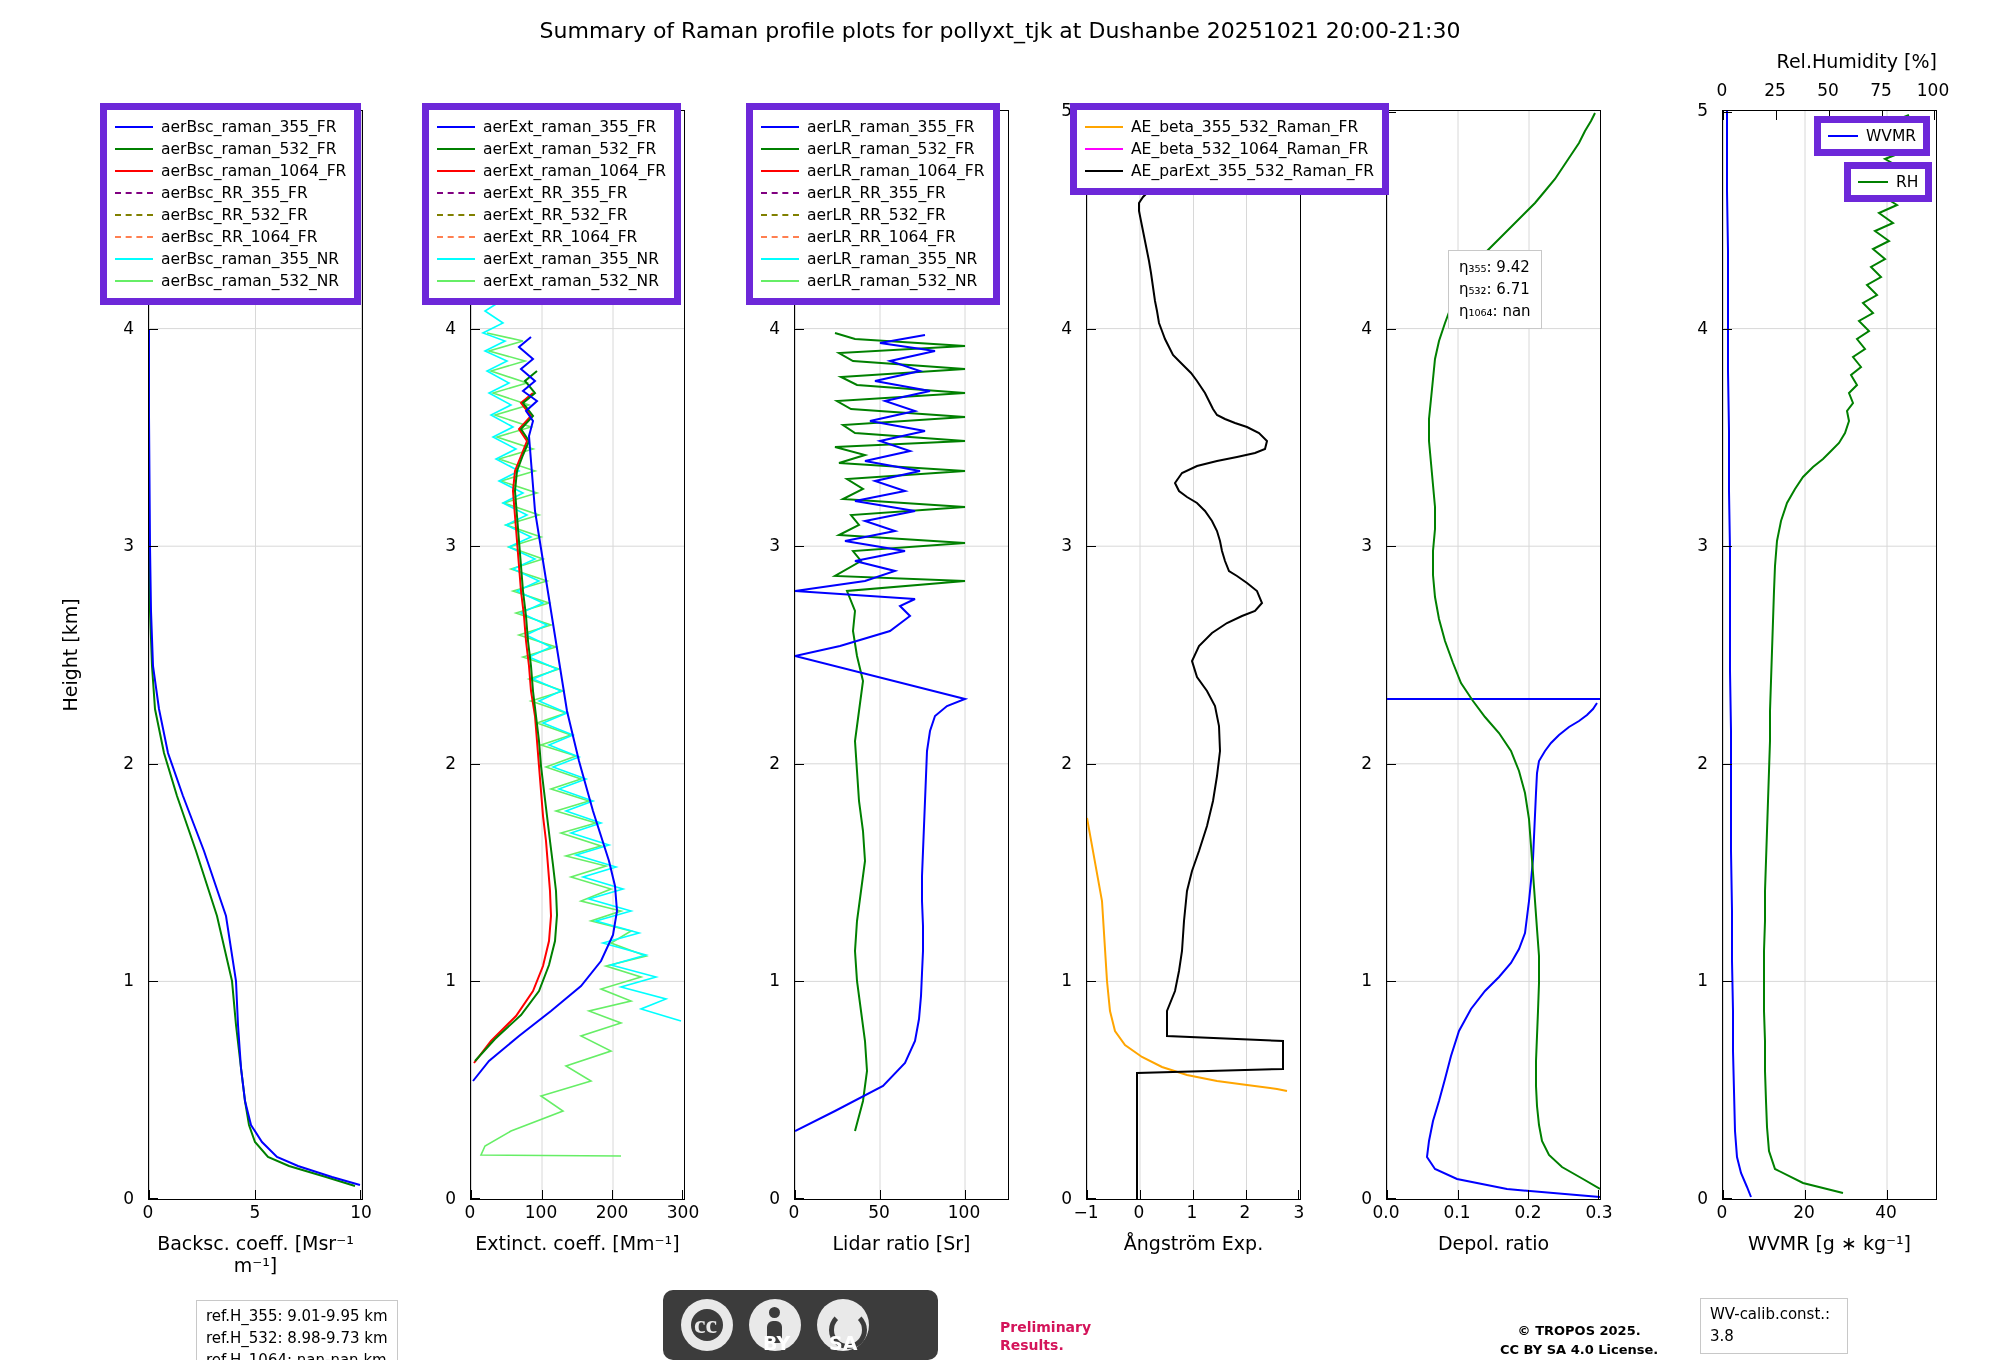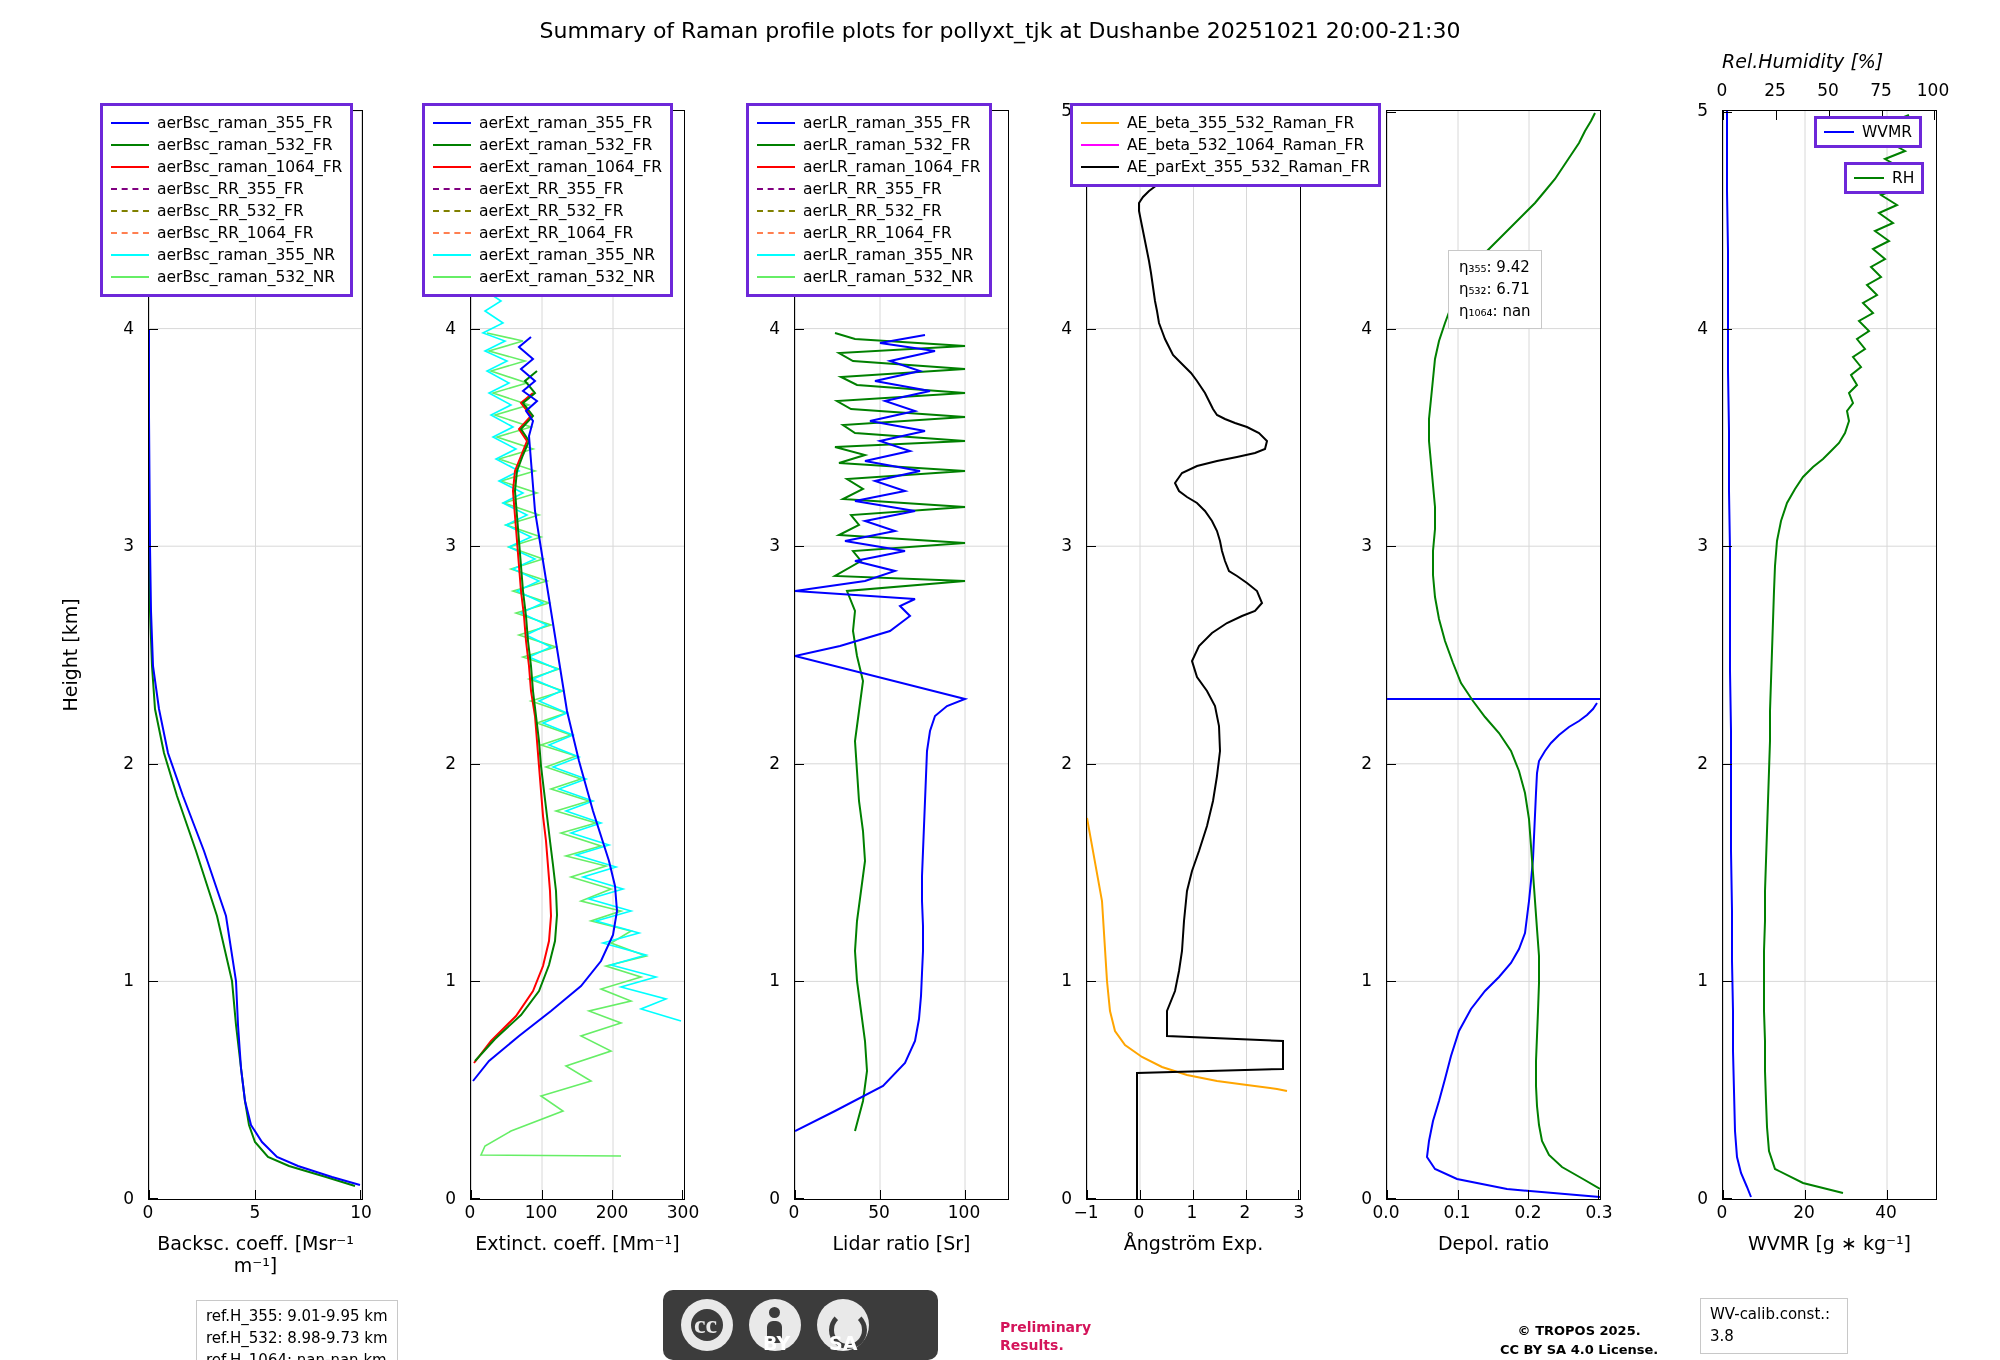--- a/index.html
+++ b/index.html
@@ -12,24 +12,24 @@
   .plotbox{position:absolute;left:0;top:0;right:0;height:1090px;border:1px solid #000;background:#fff;box-sizing:border-box;overflow:hidden;}
 
   .ytick{position:absolute;left:-14px;transform:translate(-100%,-50%);font-size:17px;color:#000;}
   .ytickmark{position:absolute;left:0;width:9px;height:1px;background:#000;}
   .xtick{position:absolute;top:1092px;transform:translateX(-50%);font-size:17px;color:#000;}
   .xtickmark{position:absolute;bottom:0;width:1px;height:9px;background:#000;}
   .xlabel{position:absolute;top:1122px;width:100%;text-align:center;font-size:19px;color:#000;}
   .ylabel{position:absolute;left:-78px;top:545px;transform:translate(-50%,-50%) rotate(-90deg);font-size:19px;white-space:nowrap;}
 
   .topxtick{position:absolute;top:-30px;transform:translateX(-50%);font-size:17px;}
-  .topxlabel{position:absolute;top:-60px;width:100%;text-align:left;font-size:19px;font-style:italic;}
+  .topxlabel{position:absolute;top:-60px;width:100%;text-align:right;font-size:19px;}
   .topxtickmark{position:absolute;top:0;width:1px;height:9px;background:#000;}
 
-  .legend{position:absolute;background:#fff;border:3px solid #6d28d9;padding:6px 8px;font-size:15px;z-index:20;}
+  .legend{position:absolute;background:#fff;border:7px solid #6d28d9;padding:6px 8px;font-size:15px;z-index:20;}
   .legrow{display:flex;align-items:center;height:22px;white-space:nowrap;}
   .swatch{width:38px;height:0;border-top-width:2px;margin-right:8px;flex:none;}
   .legtext{font-size:15.5px;}
 
   .annot{position:absolute;background:#fff;border:1px solid #c8c8c8;font-size:15px;padding:6px 10px;line-height:1.45;z-index:20;}
   .footnote{position:absolute;font-size:15px;background:#fff;border:1px solid #c8c8c8;padding:5px 9px;line-height:1.45;}
 
   .ccbox{position:absolute;left:663px;top:1290px;width:275px;height:70px;background:#3c3c3c;border-radius:10px;}
   .ccwhite{position:absolute;border-radius:50%;background:#e9e9e9;}
   .cclabel{position:absolute;color:#fff;font-weight:bold;font-size:19px;}

